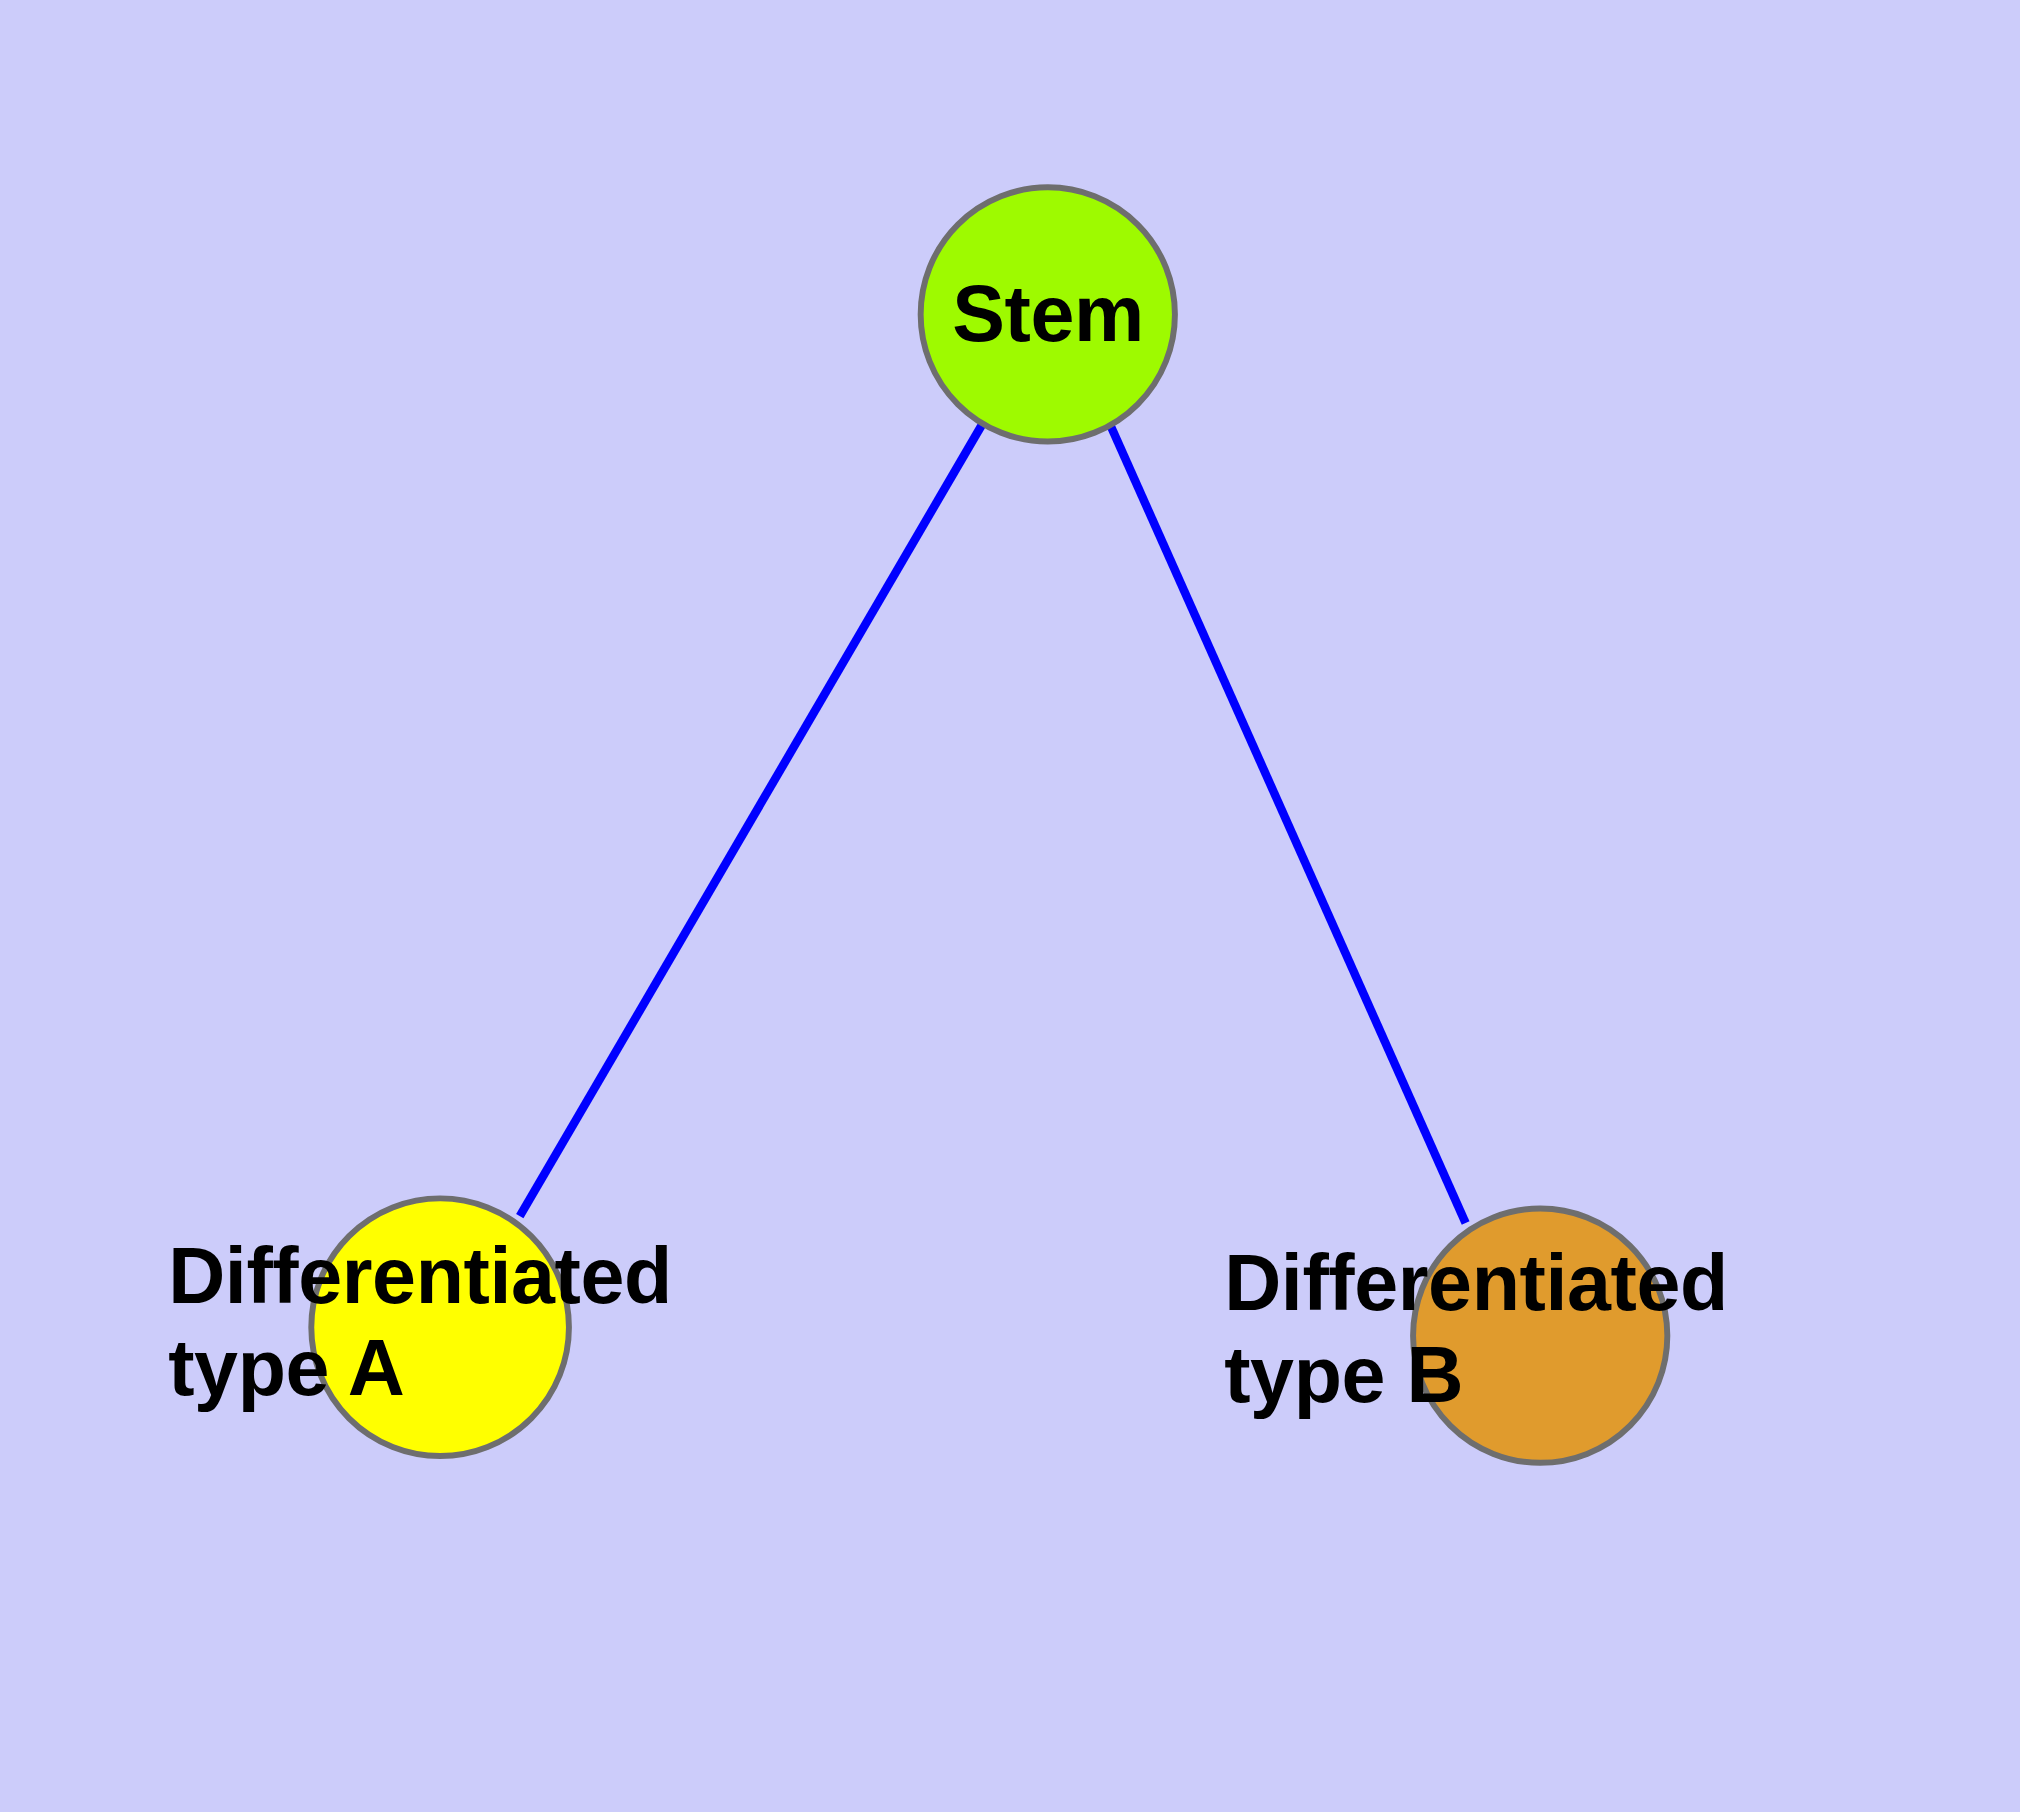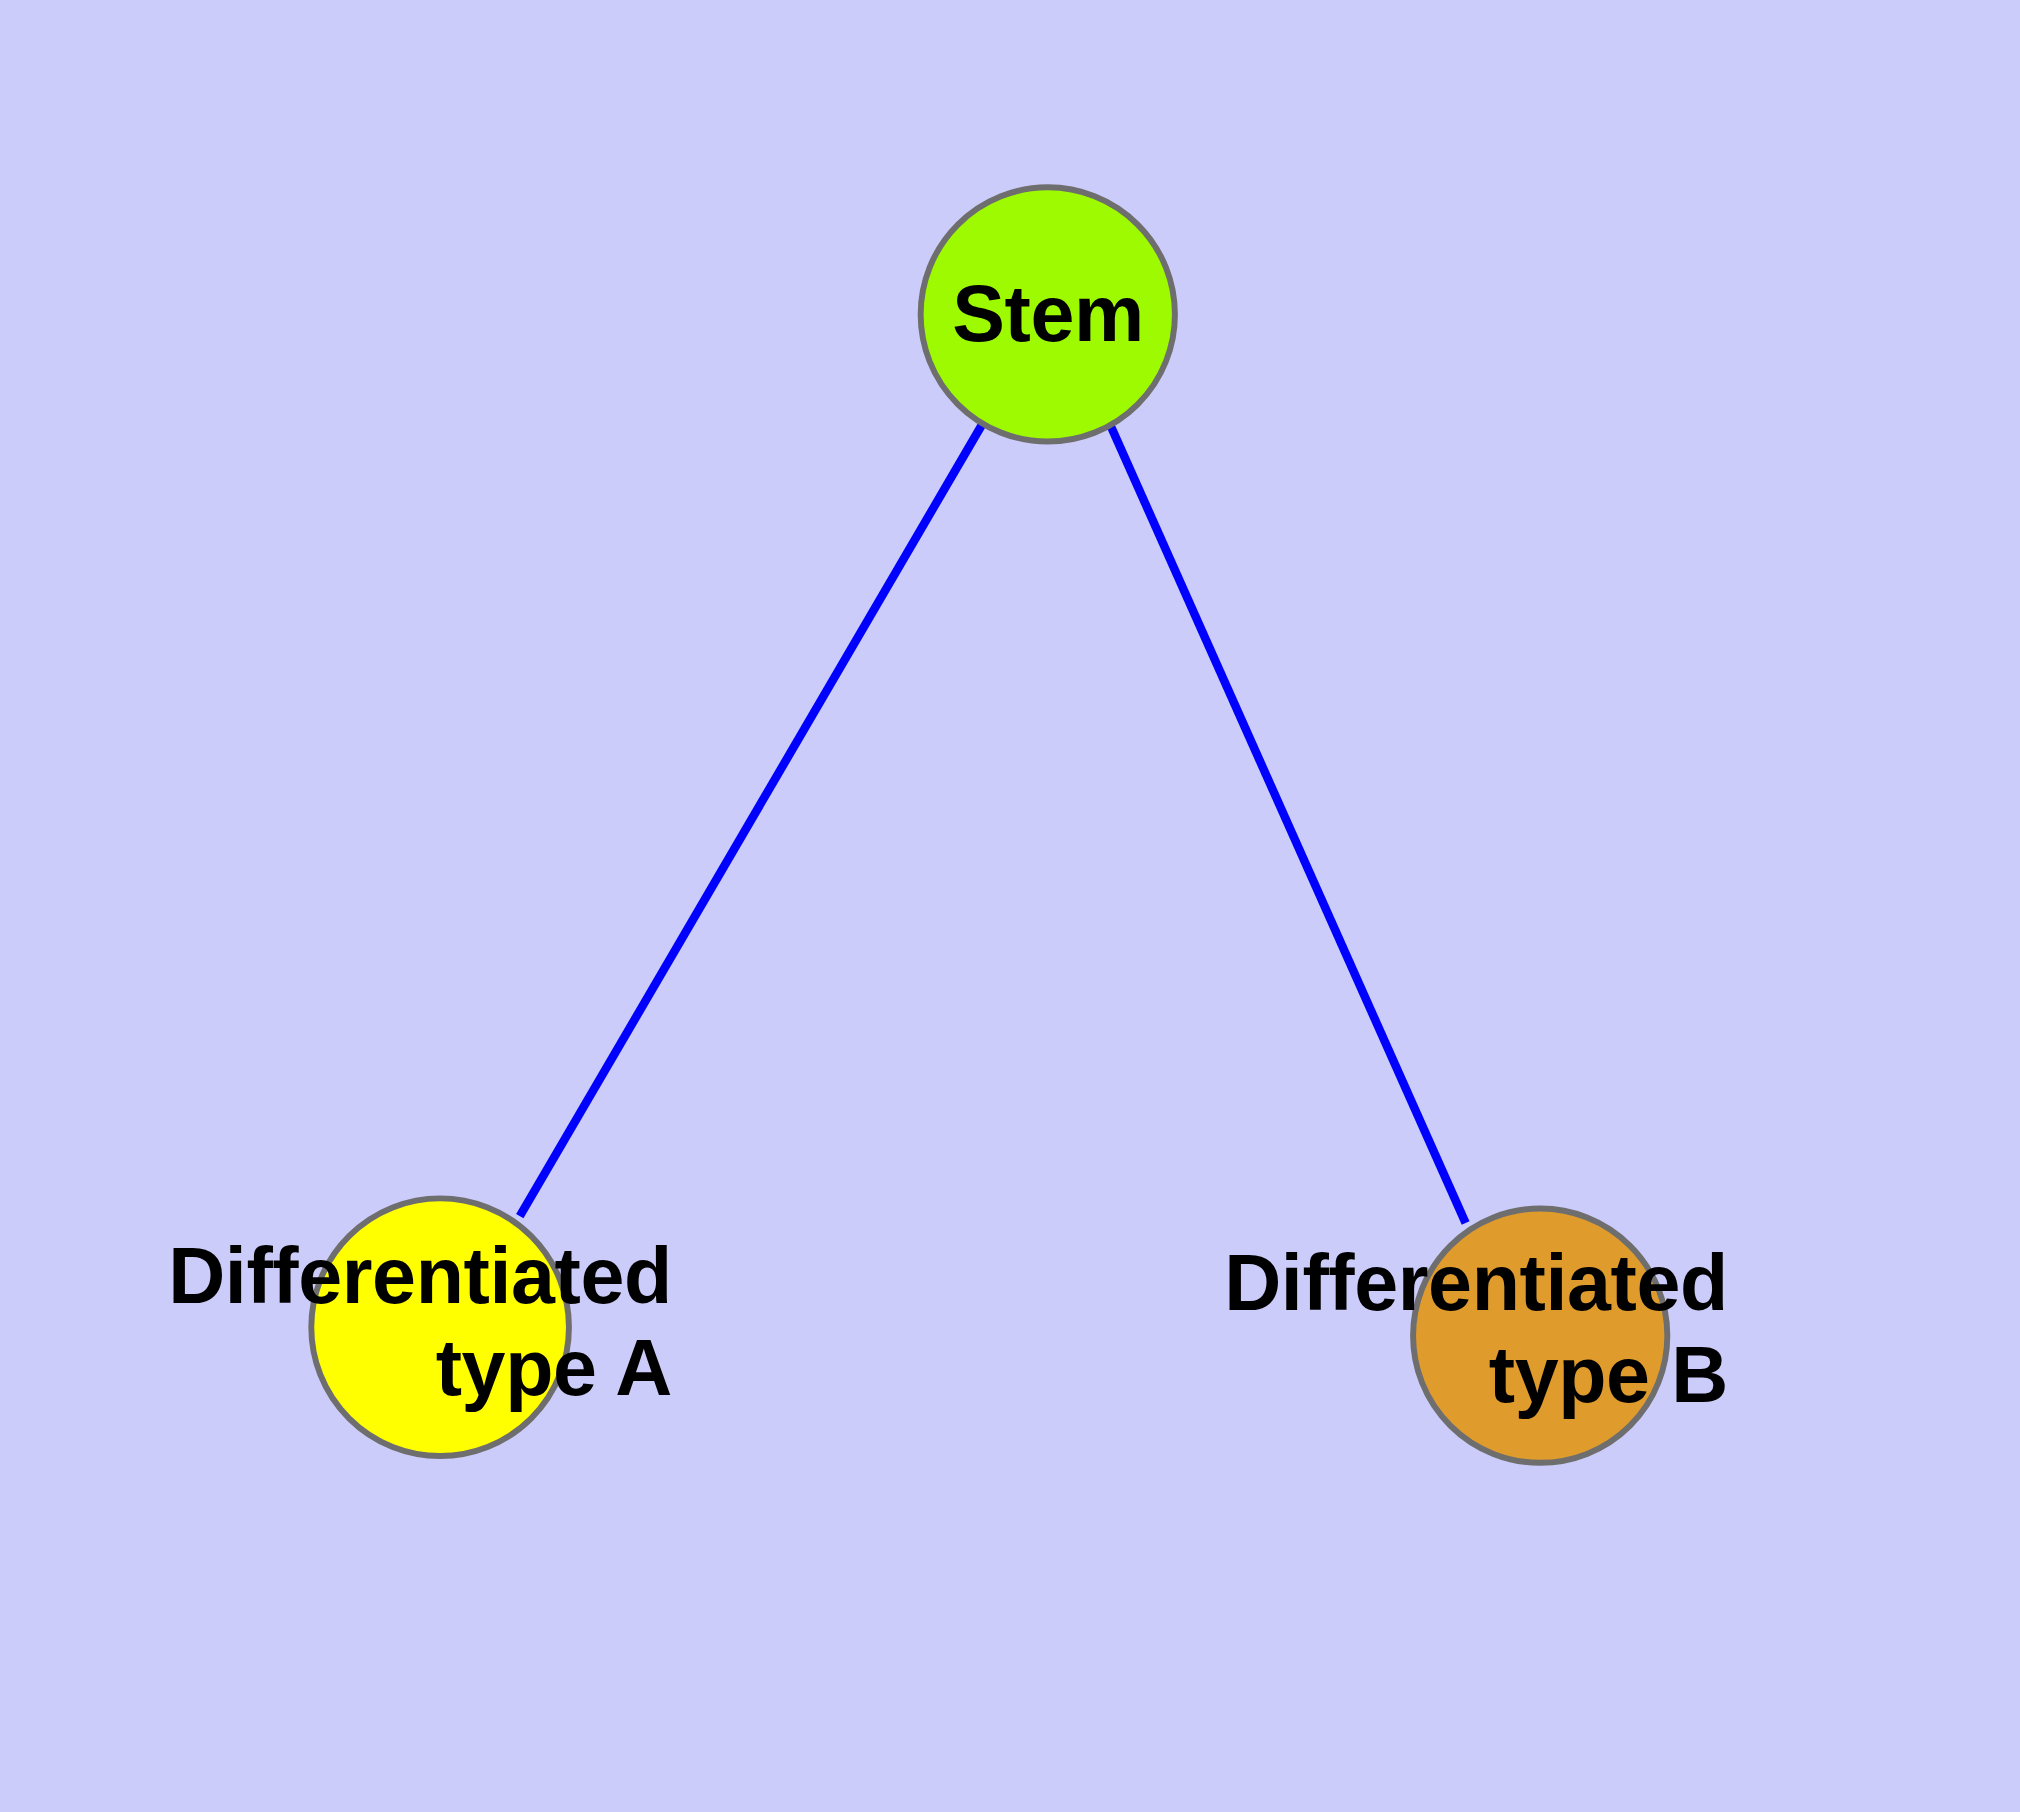--- a/index.html
+++ b/index.html
@@ -24,21 +24,21 @@
     width: 2021px;
     height: 1812px;
   }
   .node-label {
     position: absolute;
     color: #000000;
     font-family: "Liberation Sans", sans-serif;
     font-weight: bold;
     font-size: 79px;
     line-height: 1.17;
-    text-align: right;
+    text-align: left;
     white-space: pre;
     letter-spacing: -0.4px;
     user-select: none;
   }
   #label-stem {
     left: 1048px;
     top: 314px;
     transform: translate(-50%, -50%);
   }
   #label-type-a {

